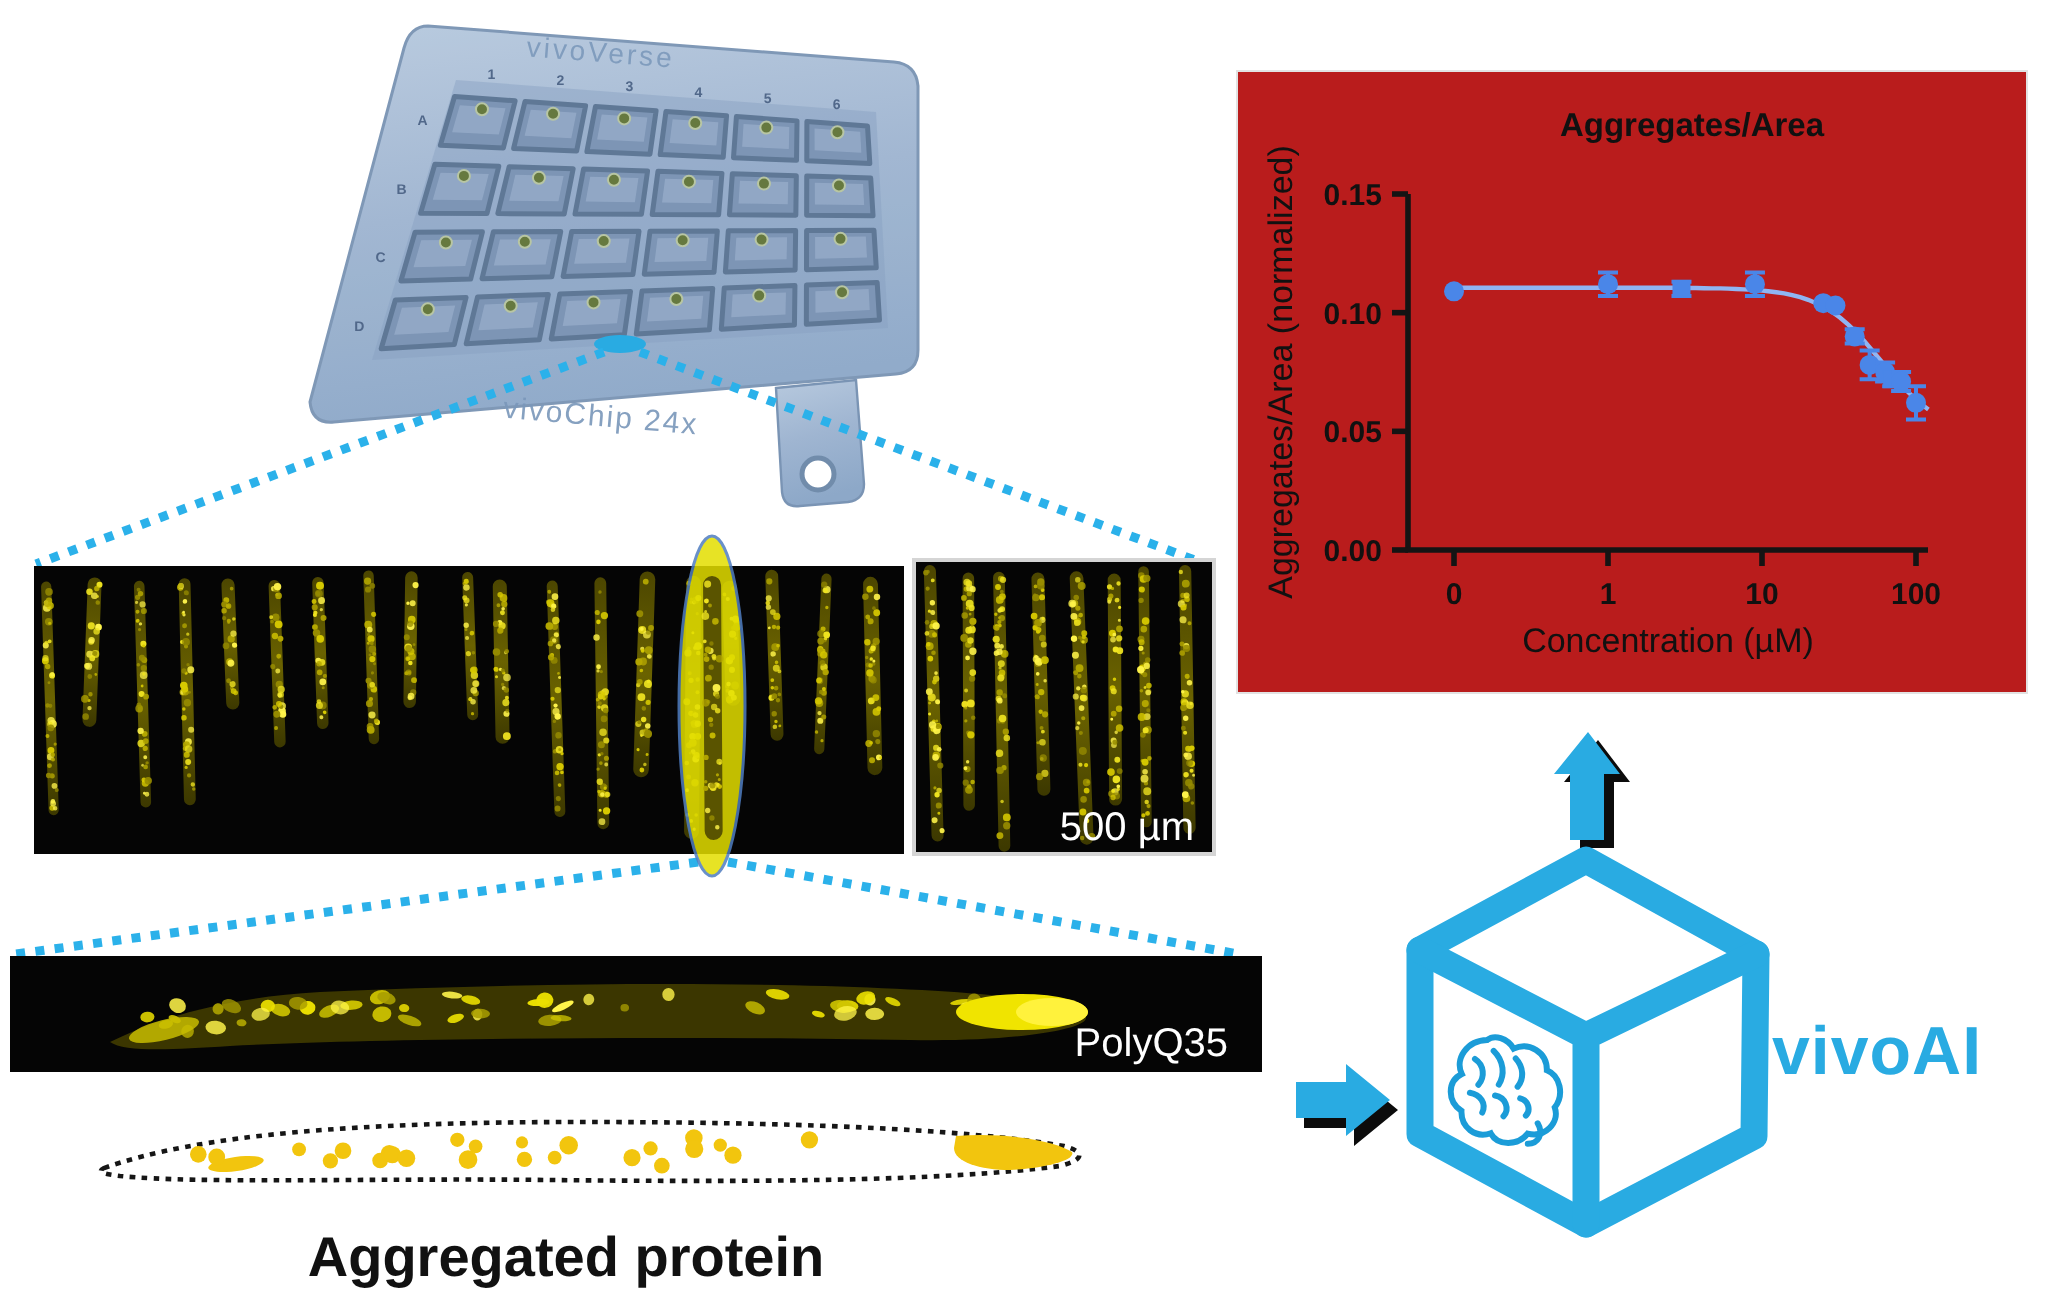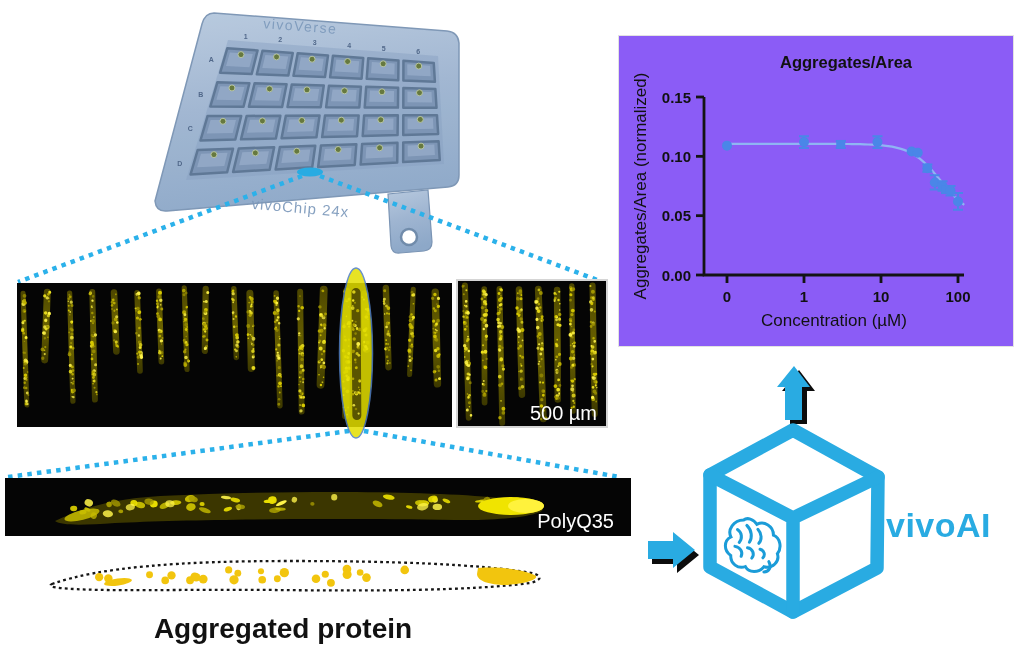--- a/index.html
+++ b/index.html
@@ -1,20 +1,20 @@
 <!DOCTYPE html>
 <html><head>
 <meta charset="utf-8">
 <style>
   html,body{margin:0;padding:0;background:#ffffff;}
   #stage{position:relative;width:1024px;height:653px;background:#ffffff;overflow:hidden;
          font-family:"Liberation Sans",sans-serif;}
   #art{position:absolute;left:0;top:0;}
   #chart-panel{position:absolute;left:618px;top:35px;width:396px;height:312px;
-               background:#8b5cf6;border:1px solid #e2e2e2;box-sizing:border-box;}
+               background:#b91c1c;border:1px solid #e2e2e2;box-sizing:border-box;}
   #chart-svg{display:block;}
   text{font-family:"Liberation Sans",sans-serif;}
 </style>
 </head>
 <body>
 
 <div id="stage">
 
 <svg id="art" width="1024" height="653" viewBox="0 0 1024 653">
   <defs>

